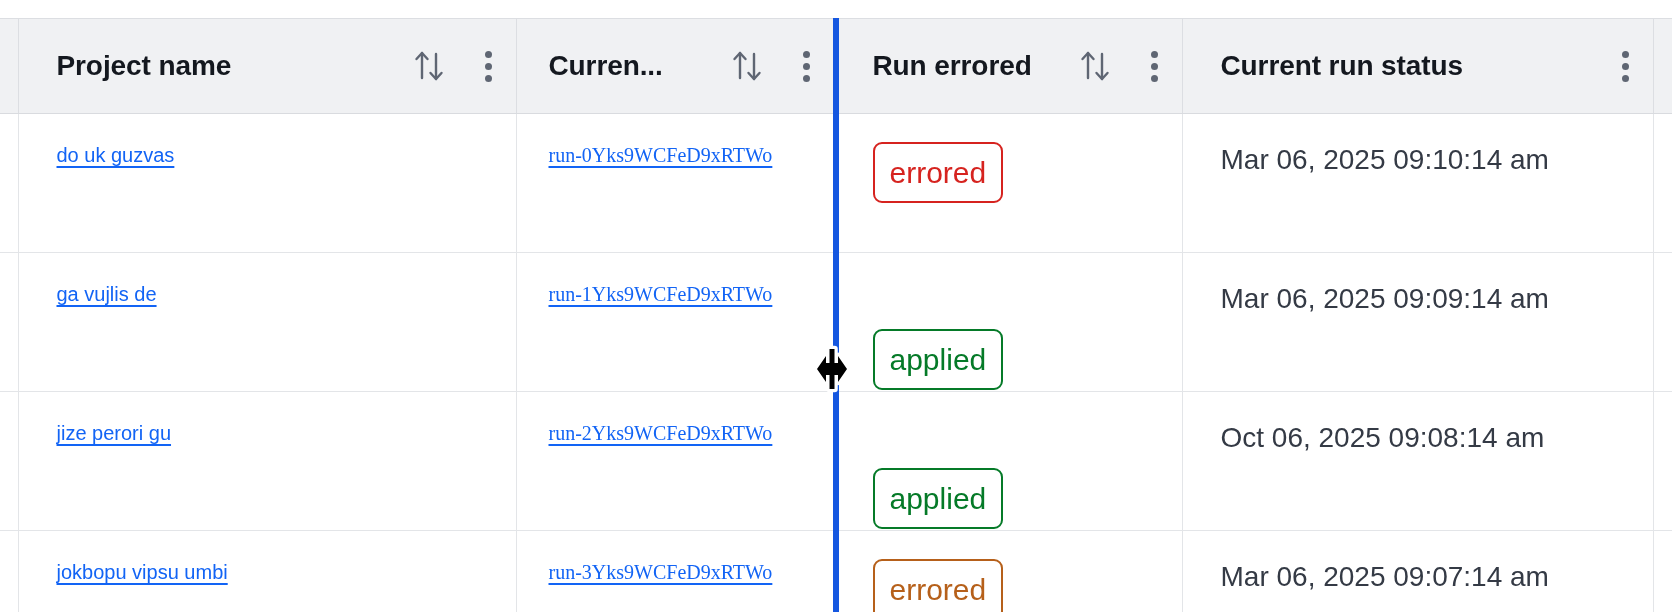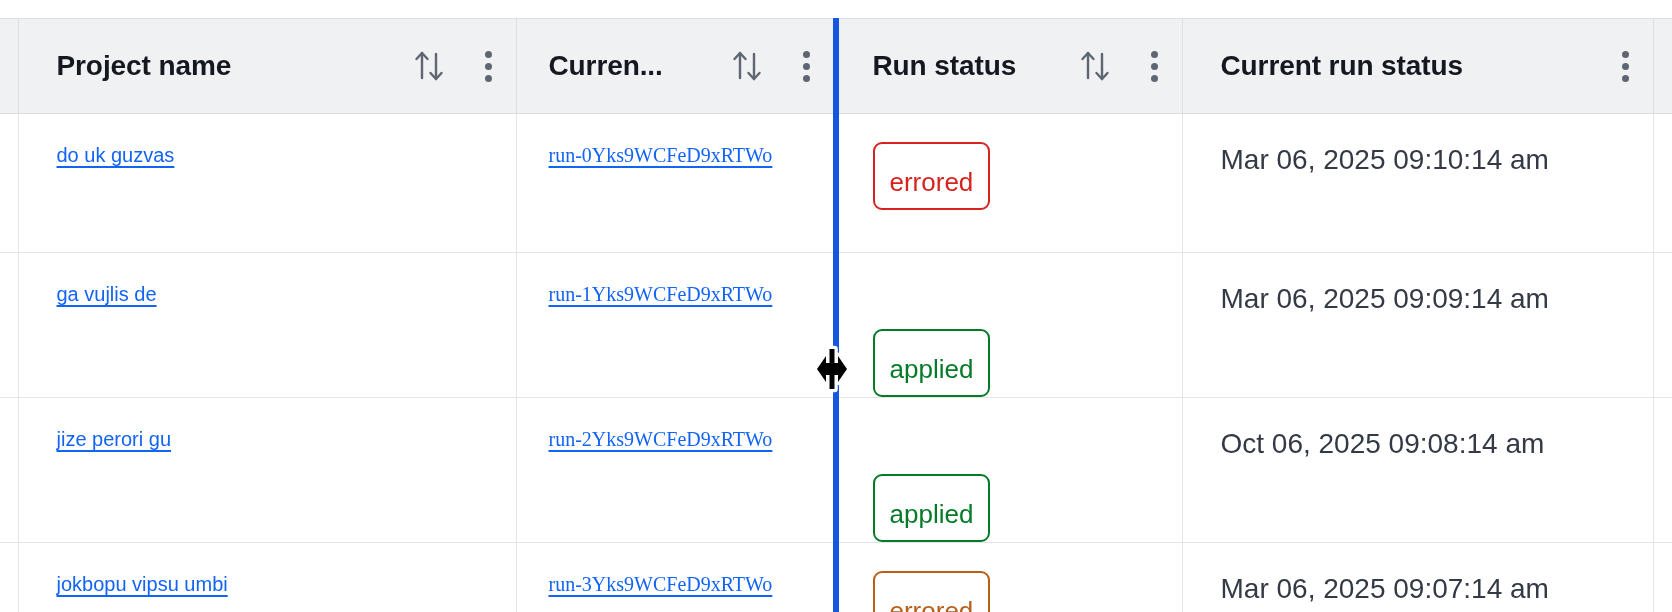--- a/index.html
+++ b/index.html
@@ -137,23 +137,23 @@
 
   .plain-text {
     font-size: 28px;
     color: #343a45;
     white-space: nowrap;
     line-height: 1.32;
   }
 
   .badge {
     display: inline-block;
-    font-size: 26px;
+    font-size: 30px;
     line-height: 1;
-    padding: 25px 15px 13px;
+    padding: 14px 15px 13px;
     border: 2px solid currentColor;
     border-radius: 9px;
     white-space: nowrap;
   }
   .badge.errored { color: #d6231f; }
   .badge.applied { color: #057a28; margin-top: 48px; }
   .badge.planned { color: #b6601a; }
 
   
   .resize-guide {
@@ -233,21 +233,21 @@
               <span class="kebab-icon">
                 <i></i>
                   <i></i>
                   <i></i>
               </span>
             </div>
           </th>
 
           <th>
             <div class="th-inner">
-              <span class="th-label">Run status</span>
+              <span class="th-label">Run errored</span>
               <span class="th-spacer"></span>
               <svg class="sort-icon" viewBox="0 0 34 38">
                 <g stroke="#5f6673" stroke-width="2.4" fill="none" stroke-linecap="round" stroke-linejoin="round">
                   <path d="M10 31 V 6"></path>
                     <path d="M4.5 12 L10 6 L15.5 12"></path>
                   <path d="M24 7 V 32"></path>
                     <path d="M18.5 26 L24 32 L29.5 26"></path>
                 </g>
               </svg>
               <span class="kebab-icon">

